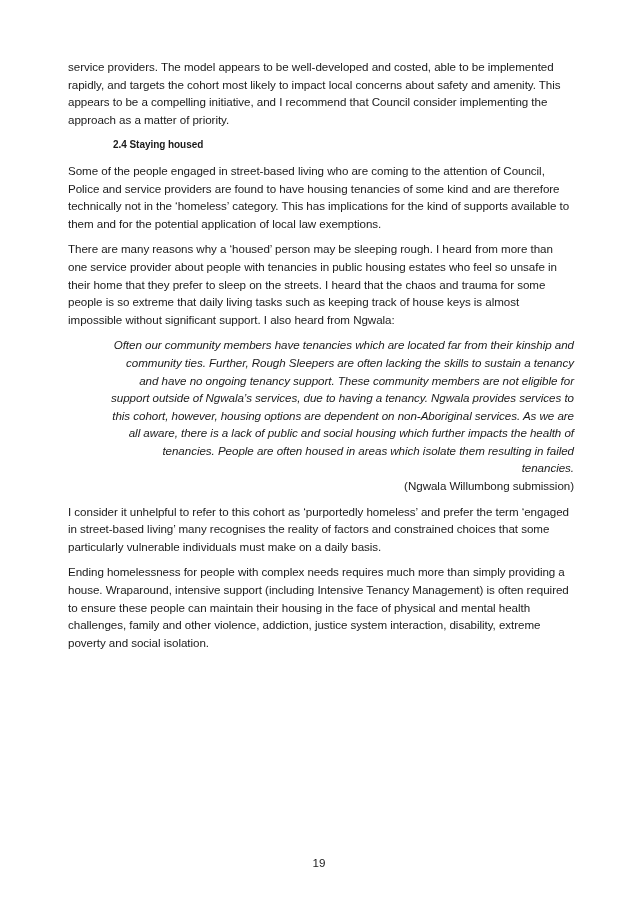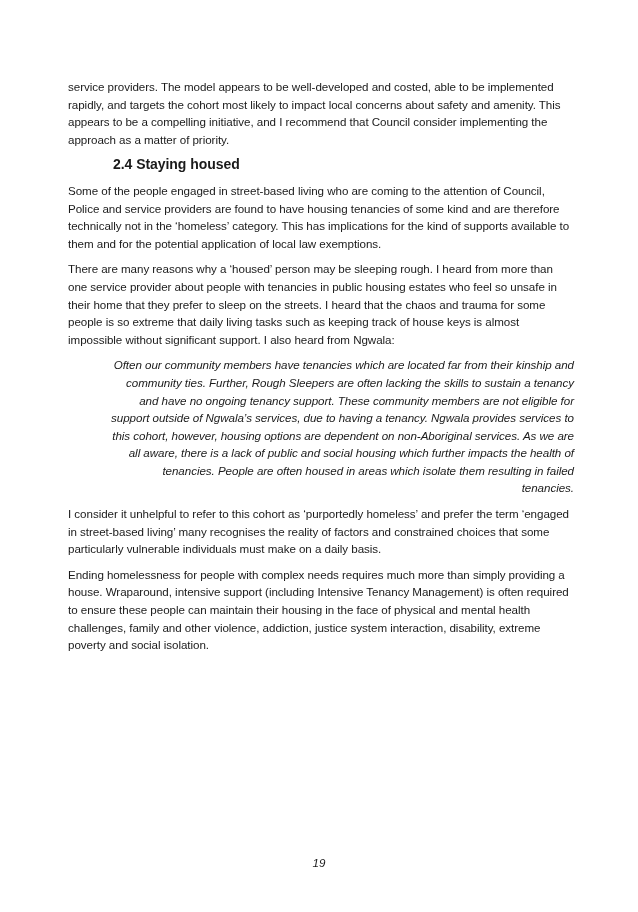--- a/index.html
+++ b/index.html
@@ -11,33 +11,33 @@
       width: 638px;
       height: 912px;
       position: relative;
       overflow: hidden;
       font-family: "Liberation Sans", sans-serif;
       color: #1a1a1a;
     }
     .page {
       position: absolute;
       left: 68px;
-      top: 78px;
+      top: 58px;
       width: 506px;
       font-size: 11.6px;
       line-height: 17.6px;
       letter-spacing: -0.05px;
     }
     .para {
       margin: 0 0 8px 0;
     }
     .heading {
       font-weight: bold;
       margin: 0 0 8px 45px;
-      font-size: 14px;
+      font-size: 10px;
     }
     .quote {
       margin: 0 0 8px 40px;
       width: 466px;
       text-align: right;
     }
     .quote-text {
       font-style: italic;
     }
     .quote-source {
@@ -46,35 +46,35 @@
     }
     .page-number {
       position: absolute;
       left: 0;
       width: 638px;
       top: 856px;
       text-align: center;
       font-size: 11.6px;
       font-family: "Liberation Sans", sans-serif;
       color: #1a1a1a;
-      font-style: italic;
     }
   </style>
 </head>
 <body>
 
 <div class="page">
   <p class="para">service providers. The model appears to be well-developed and costed, able to be implemented rapidly, and targets the cohort most likely to impact local concerns about safety and amenity. This appears to be a compelling initiative, and I recommend that Council consider implementing the approach as a matter of priority.</p>
 
   <p class="heading">2.4 Staying housed</p>
 
   <p class="para">Some of the people engaged in street-based living who are coming to the attention of Council, Police and service providers are found to have housing tenancies of some kind and are therefore technically not in the ‘homeless’ category. This has implications for the kind of supports available to them and for the potential application of local law exemptions.</p>
   <p class="para">There are many reasons why a ‘housed’ person may be sleeping rough. I heard from more than one service provider about people with tenancies in public housing estates who feel so unsafe in their home that they prefer to sleep on the streets. I heard that the chaos and trauma for some people is so extreme that daily living tasks such as keeping track of house keys is almost impossible without significant support. I also heard from Ngwala:</p>
 
   <div class="quote">
     <span class="quote-text">Often our community members have tenancies which are located far from their kinship and community ties. Further, Rough Sleepers are often lacking the skills to sustain a tenancy and have no ongoing tenancy support. These community members are not eligible for support outside of Ngwala’s services, due to having a tenancy. Ngwala provides services to this cohort, however, housing options are dependent on non-Aboriginal services. As we are all aware, there is a lack of public and social housing which further impacts the health of tenancies. People are often housed in areas which isolate them resulting in failed tenancies.</span>
+    <span class="quote-source">(Ngwala Willumbong submission)</span>
   </div>
 
   <p class="para">I consider it unhelpful to refer to this cohort as ‘purportedly homeless’ and prefer the term ‘engaged in street-based living’ many recognises the reality of factors and constrained choices that some particularly vulnerable individuals must make on a daily basis.</p>
   <p class="para">Ending homelessness for people with complex needs requires much more than simply providing a house. Wraparound, intensive support (including Intensive Tenancy Management) is often required to ensure these people can maintain their housing in the face of physical and mental health challenges, family and other violence, addiction, justice system interaction, disability, extreme poverty and social isolation.</p>
 </div>
 
 <div class="page-number">19</div>
 
 </body></html>

